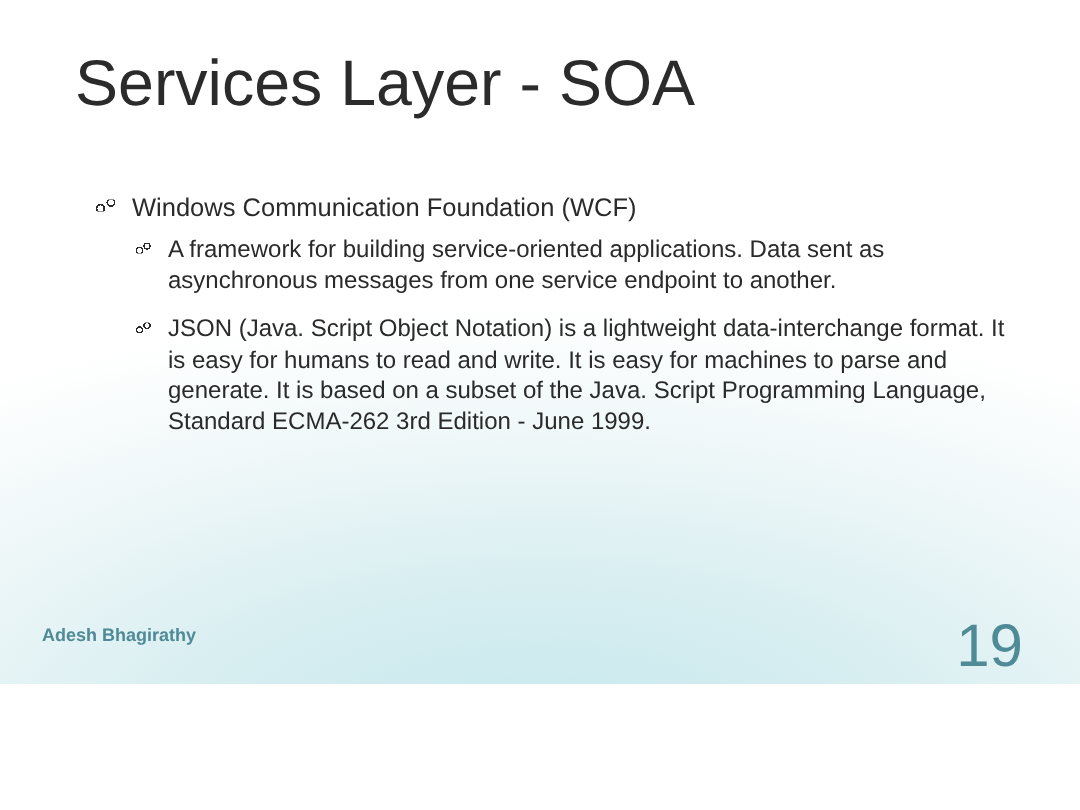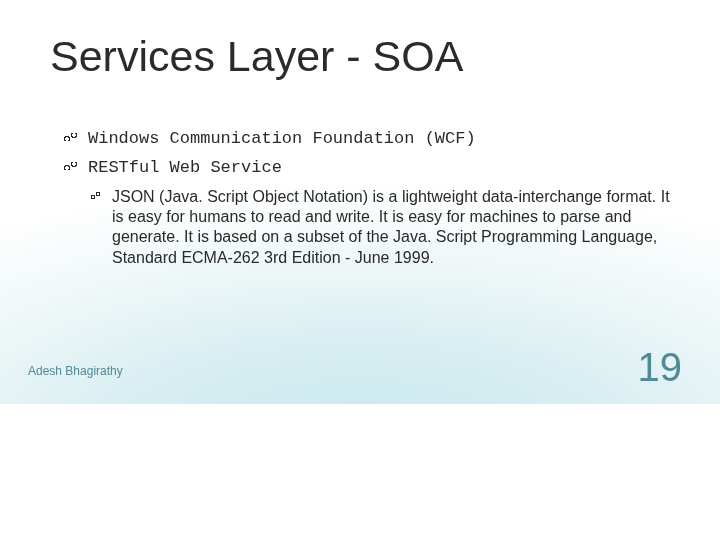--- a/index.html
+++ b/index.html
@@ -7,21 +7,21 @@
     padding: 0;
     width: 720px;
     height: 540px;
     font-family: Arial, Helvetica, sans-serif;
     background: #ffffff;
     overflow: hidden;
   }
   .slide {
     position: relative;
     width: 720px;
-    height: 404px;
+    height: 456px;
     background: radial-gradient(ellipse 140% 100% at 50% 110%, #c5e8ed 0%, #d8eef1 25%, #eef7f8 45%, #ffffff 65%);
     box-sizing: border-box;
   }
   .title {
     position: absolute;
     top: 32px;
     left: 50px;
     font-size: 43px;
     color: #2b2b2b;
     font-weight: 400;
@@ -32,21 +32,20 @@
     left: 60px;
     right: 50px;
     color: #2a2a2a;
   }
   .l1 {
     position: relative;
     padding-left: 28px;
     font-size: 17px;
     margin-bottom: 8px;
     line-height: 1.25;
-    font-family: Liberation Mono, monospace;
   }
   .l1::before {
     content: "\1F500";
     position: absolute;
     left: 2px;
     top: 1px;
     font-size: 13px;
     color: #2a2a2a;
   }
   
@@ -79,46 +78,47 @@
     background:
       radial-gradient(circle at 3px 5px, transparent 1.5px, #2a2a2a 1.5px, #2a2a2a 2.5px, transparent 2.5px),
       radial-gradient(circle at 8px 2px, transparent 1.5px, #2a2a2a 1.5px, #2a2a2a 2.5px, transparent 2.5px);
   }
   .footer-author {
     position: absolute;
     left: 28px;
     bottom: 26px;
     font-size: 12px;
     color: #4f8a97;
+    font-weight: bold;
   }
   .footer-page {
     position: absolute;
     right: 38px;
-    bottom: 14px;
+    bottom: 2px;
     font-size: 40px;
     color: #4f8a97;
     font-weight: 400;
   }
 </style>
 </head>
 <body>
 
 <div class="slide">
 
   <div class="title">Services Layer - SOA</div>
 
   <div class="content">
 
     <div class="l1">
       <span>Windows Communication Foundation (WCF)</span>
     </div>
+    <div class="l2">
+      <span>A framework for building service-oriented applications. Data sent as asynchronous messages from one service endpoint to another.</span>
+    </div>
 
-    <div class="l1">
-      <span>RESTful Web Service</span>
-    </div>
 
     <div class="l2">
       <span>JSON (Java. Script Object Notation) is a lightweight data-interchange format. It is easy for humans to read and write. It is easy for machines to parse and generate. It is based on a subset of the Java. Script Programming Language, Standard ECMA-262 3rd Edition - June 1999.</span>
     </div>
 
   </div>
 
   <div class="footer-author">Adesh Bhagirathy</div>
   <div class="footer-page">19</div>
 

